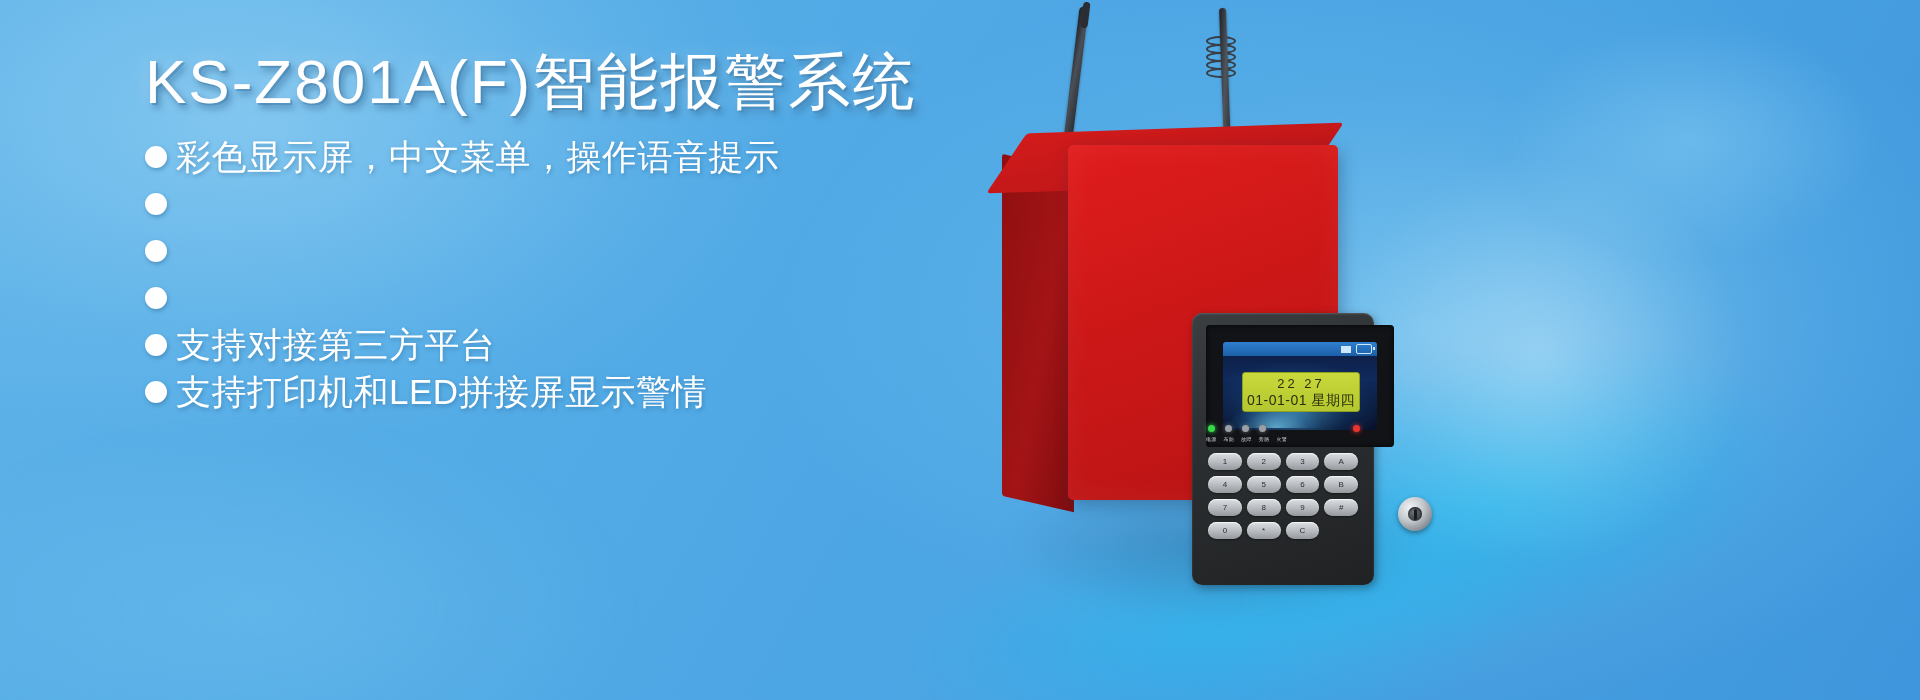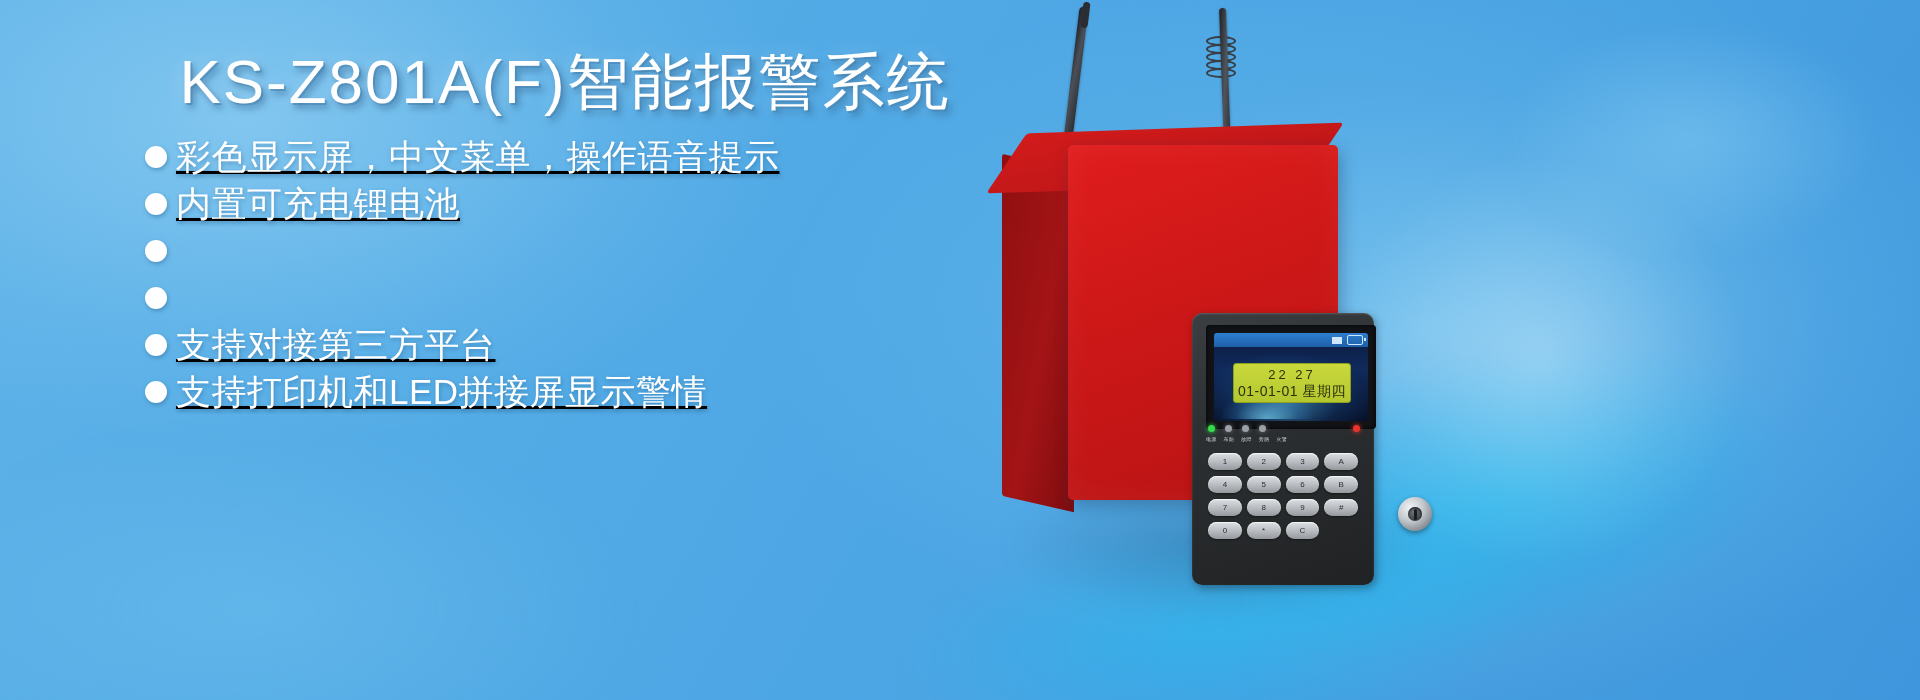--- a/index.html
+++ b/index.html
@@ -7,21 +7,20 @@
     width:1920px;height:700px;overflow:hidden;
     font-family:"Liberation Sans","DejaVu Sans",sans-serif;
     background:#4aa6e3;
   }
   .banner{
     position:relative;width:1920px;height:700px;overflow:hidden;
     background:
       radial-gradient(ellipse 900px 520px at 1420px 330px, rgba(150,215,246,.60) 0%, rgba(120,200,240,.18) 46%, rgba(120,200,240,0) 72%),
       radial-gradient(ellipse 700px 420px at 250px 120px, rgba(178,226,250,.45) 0%, rgba(150,210,245,.12) 55%, rgba(150,210,245,0) 78%),
       linear-gradient(120deg,#5fb3e8 0%,#54ace6 28%,#4da6e4 52%,#47a0e1 74%,#3f96dc 100%);
-    text-align: center;
   }
   
   .swoosh{position:absolute;border-radius:50%;pointer-events:none;}
   .sw1{left:1180px;top:350px;width:620px;height:300px;
     background:radial-gradient(ellipse at 50% 50%, rgba(0,200,245,.40) 0%, rgba(0,190,240,.18) 42%, rgba(0,180,235,0) 70%);
     transform:rotate(-12deg);filter:blur(6px);}
   .sw2{left:1330px;top:150px;width:420px;height:420px;
     background:radial-gradient(circle at 50% 50%, rgba(210,240,253,.42) 0%, rgba(190,232,251,.12) 48%, rgba(190,232,251,0) 70%);filter:blur(4px);}
   .sw3{left:-120px;top:420px;width:760px;height:380px;
     background:radial-gradient(ellipse at 50% 50%, rgba(120,200,240,.35) 0%, rgba(120,200,240,0) 70%);filter:blur(8px);}
@@ -34,21 +33,21 @@
   
   .text-col{position:absolute;left:145px;top:46px;width:840px;}
   .title{
     font-size:62px;line-height:1.15;font-weight:400;color:#ffffff;
     letter-spacing:2px;white-space:nowrap;
     text-shadow:
       2px 2px 0 rgba(70,130,175,.55),
       4px 5px 7px rgba(40,95,140,.60),
       0 0 18px rgba(255,255,255,.25);
   }
-  .features{margin-top:16px;text-decoration:underline;}
+  .features{margin-top:16px;}
   .feature{
     display:flex;align-items:center;
     color:#ffffff;font-size:35px;line-height:1.0;height:47px;
     white-space:nowrap;letter-spacing:.5px;
     text-shadow:1px 2px 4px rgba(40,95,140,.45);
   }
   .bullet{
     flex:0 0 auto;width:22px;height:22px;border-radius:50%;
     background:#ffffff;margin-right:9px;
     box-shadow:1px 2px 4px rgba(40,95,140,.45);
@@ -103,21 +102,21 @@
   }
   
   .panel{
     position:absolute;left:124px;top:168px;width:182px;height:272px;
     background:linear-gradient(160deg,#3c3f42 0%,#2c2f31 40%,#202224 100%);
     border-radius:10px;
     box-shadow:inset 0 1px 2px rgba(255,255,255,.18), 2px 3px 8px rgba(0,0,0,.35);
   }
   .lcd-bezel{
     position:absolute;left:14px;top:12px;width:154px;height:88px;
-    background:#121316;border-radius:4px;padding:8px;
+    background:#121316;border-radius:4px;padding:17px;
     box-shadow:inset 0 0 5px rgba(0,0,0,.8);
   }
   .lcd{
     position:relative;width:100%;height:100%;border-radius:3px;overflow:hidden;
     background:
       radial-gradient(ellipse 120px 70px at 46% 78%, rgba(90,190,235,.55) 0%, rgba(30,90,150,.25) 45%, rgba(8,20,48,0) 72%),
       linear-gradient(180deg,#0b1a3e 0%,#102a5c 42%,#071029 100%);
   }
   .lcd-status{
     position:absolute;left:0;top:0;width:100%;height:14px;
@@ -179,21 +178,20 @@
   <div class="text-col">
     <div class="title">KS-Z801A(F)智能报警系统</div>
 
     <div class="features">
       <div class="feature">
         <span class="bullet"></span>
         <span class="feature-text">彩色显示屏，中文菜单，操作语音提示</span>
       </div>
       <div class="feature">
         <span class="bullet"></span>
-        <span class="feature-text">内置可充电锂电池</span>
       </div>
       <div class="feature">
         <span class="bullet"></span>
       </div>
       <div class="feature">
         <span class="bullet"></span>
       </div>
       <div class="feature">
         <span class="bullet"></span>
         <span class="feature-text">支持对接第三方平台</span>

